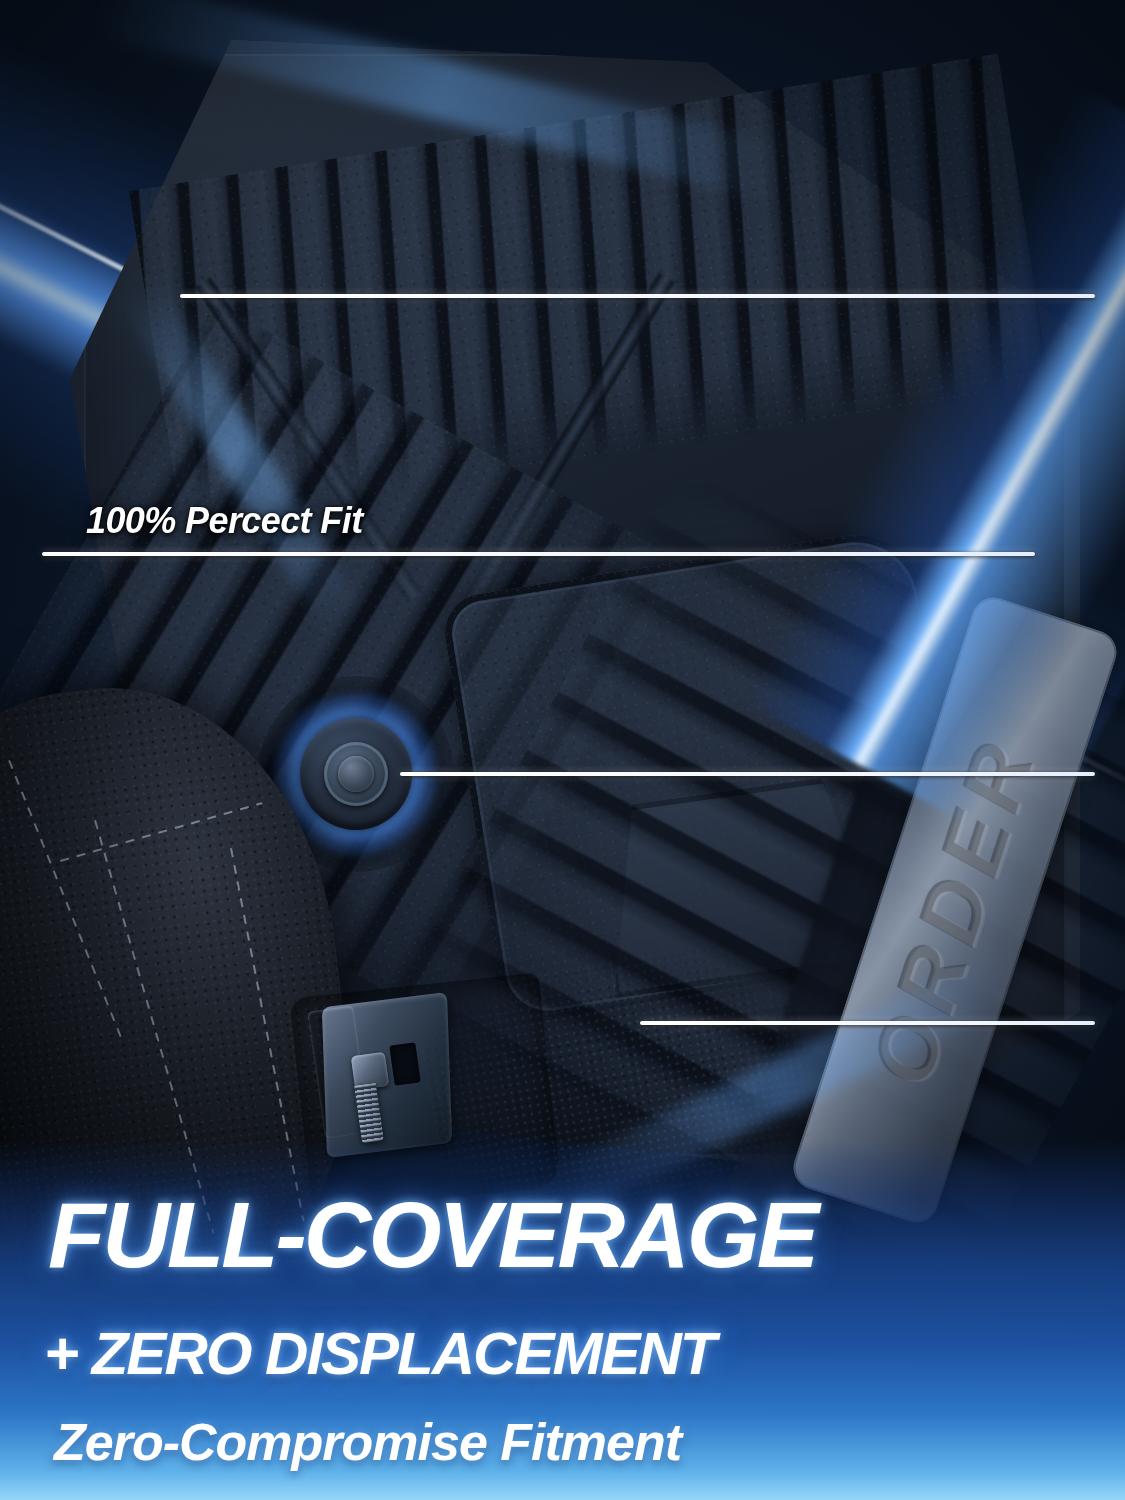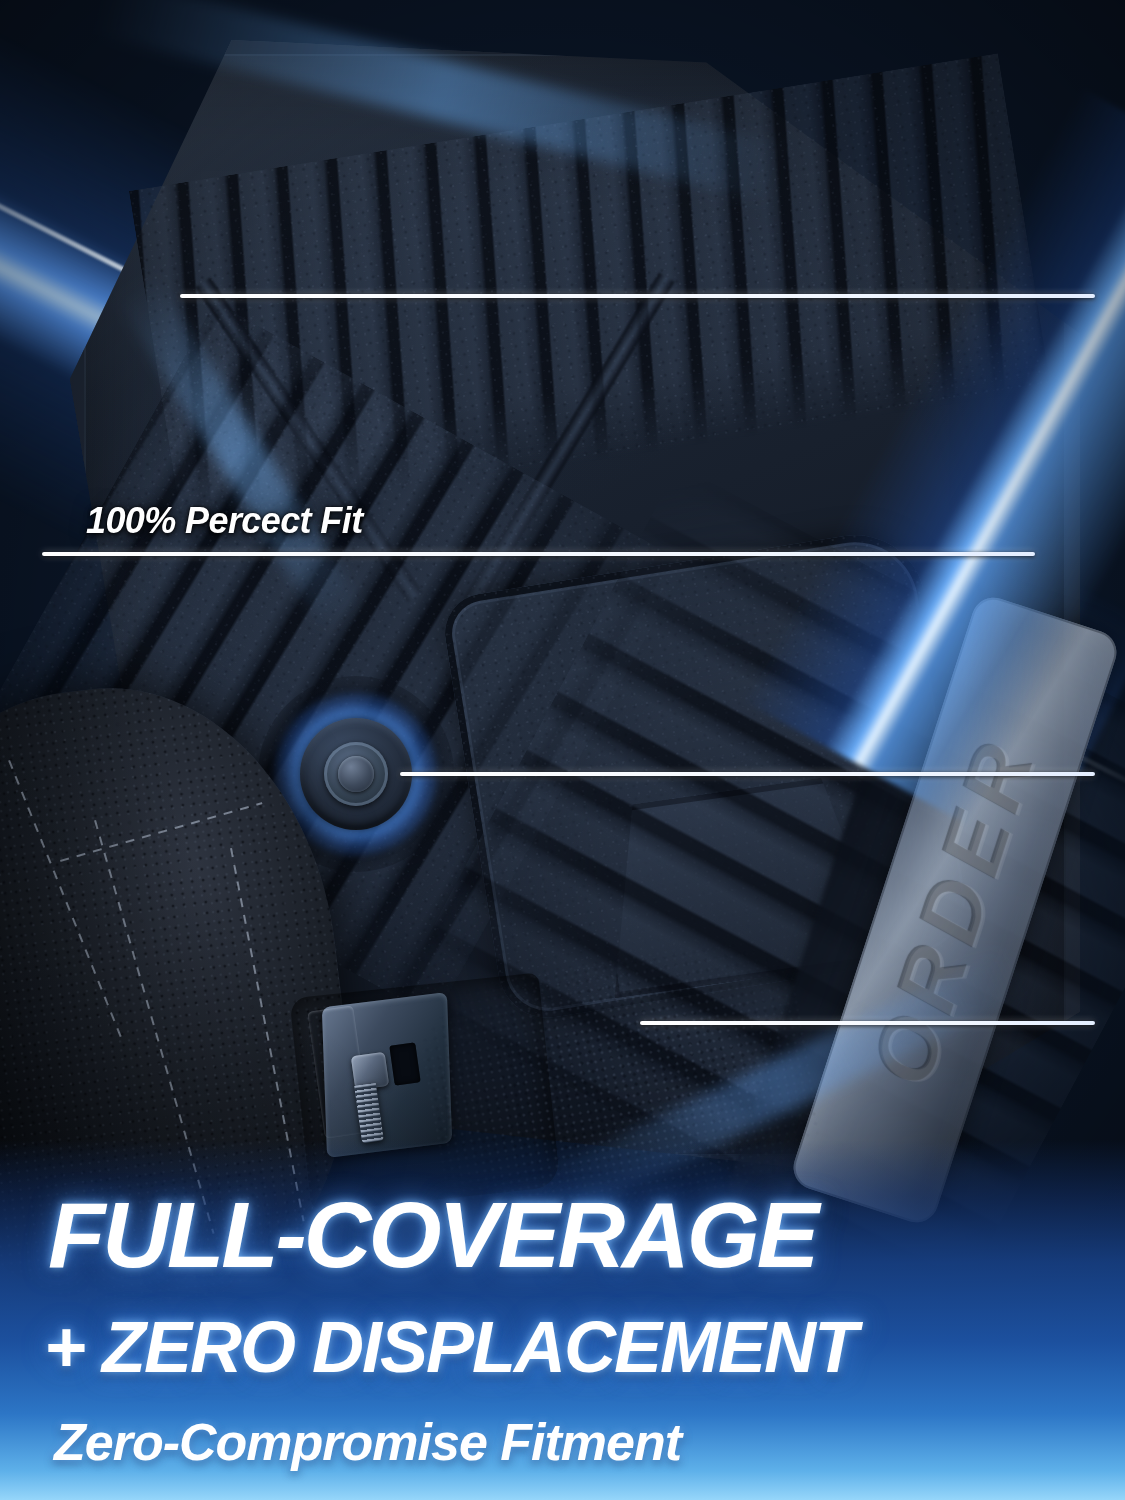--- a/index.html
+++ b/index.html
@@ -419,21 +419,21 @@
   }
   #headline-1 {
     left: 48px; bottom: 212px;
     font-size: 92px;
     letter-spacing: -3px;
     transform: scaleX(1.02);
     transform-origin: left bottom;
   }
   #headline-2 {
     left: 44px; bottom: 112px;
-    font-size: 72px;
+    font-size: 60px;
     letter-spacing: -2px;
     transform: scaleX(1.0);
     transform-origin: left bottom;
   }
   #subline {
     position: absolute;
     left: 54px; bottom: 28px;
     font-size: 52px;
     font-weight: 700;
     font-style: italic;

